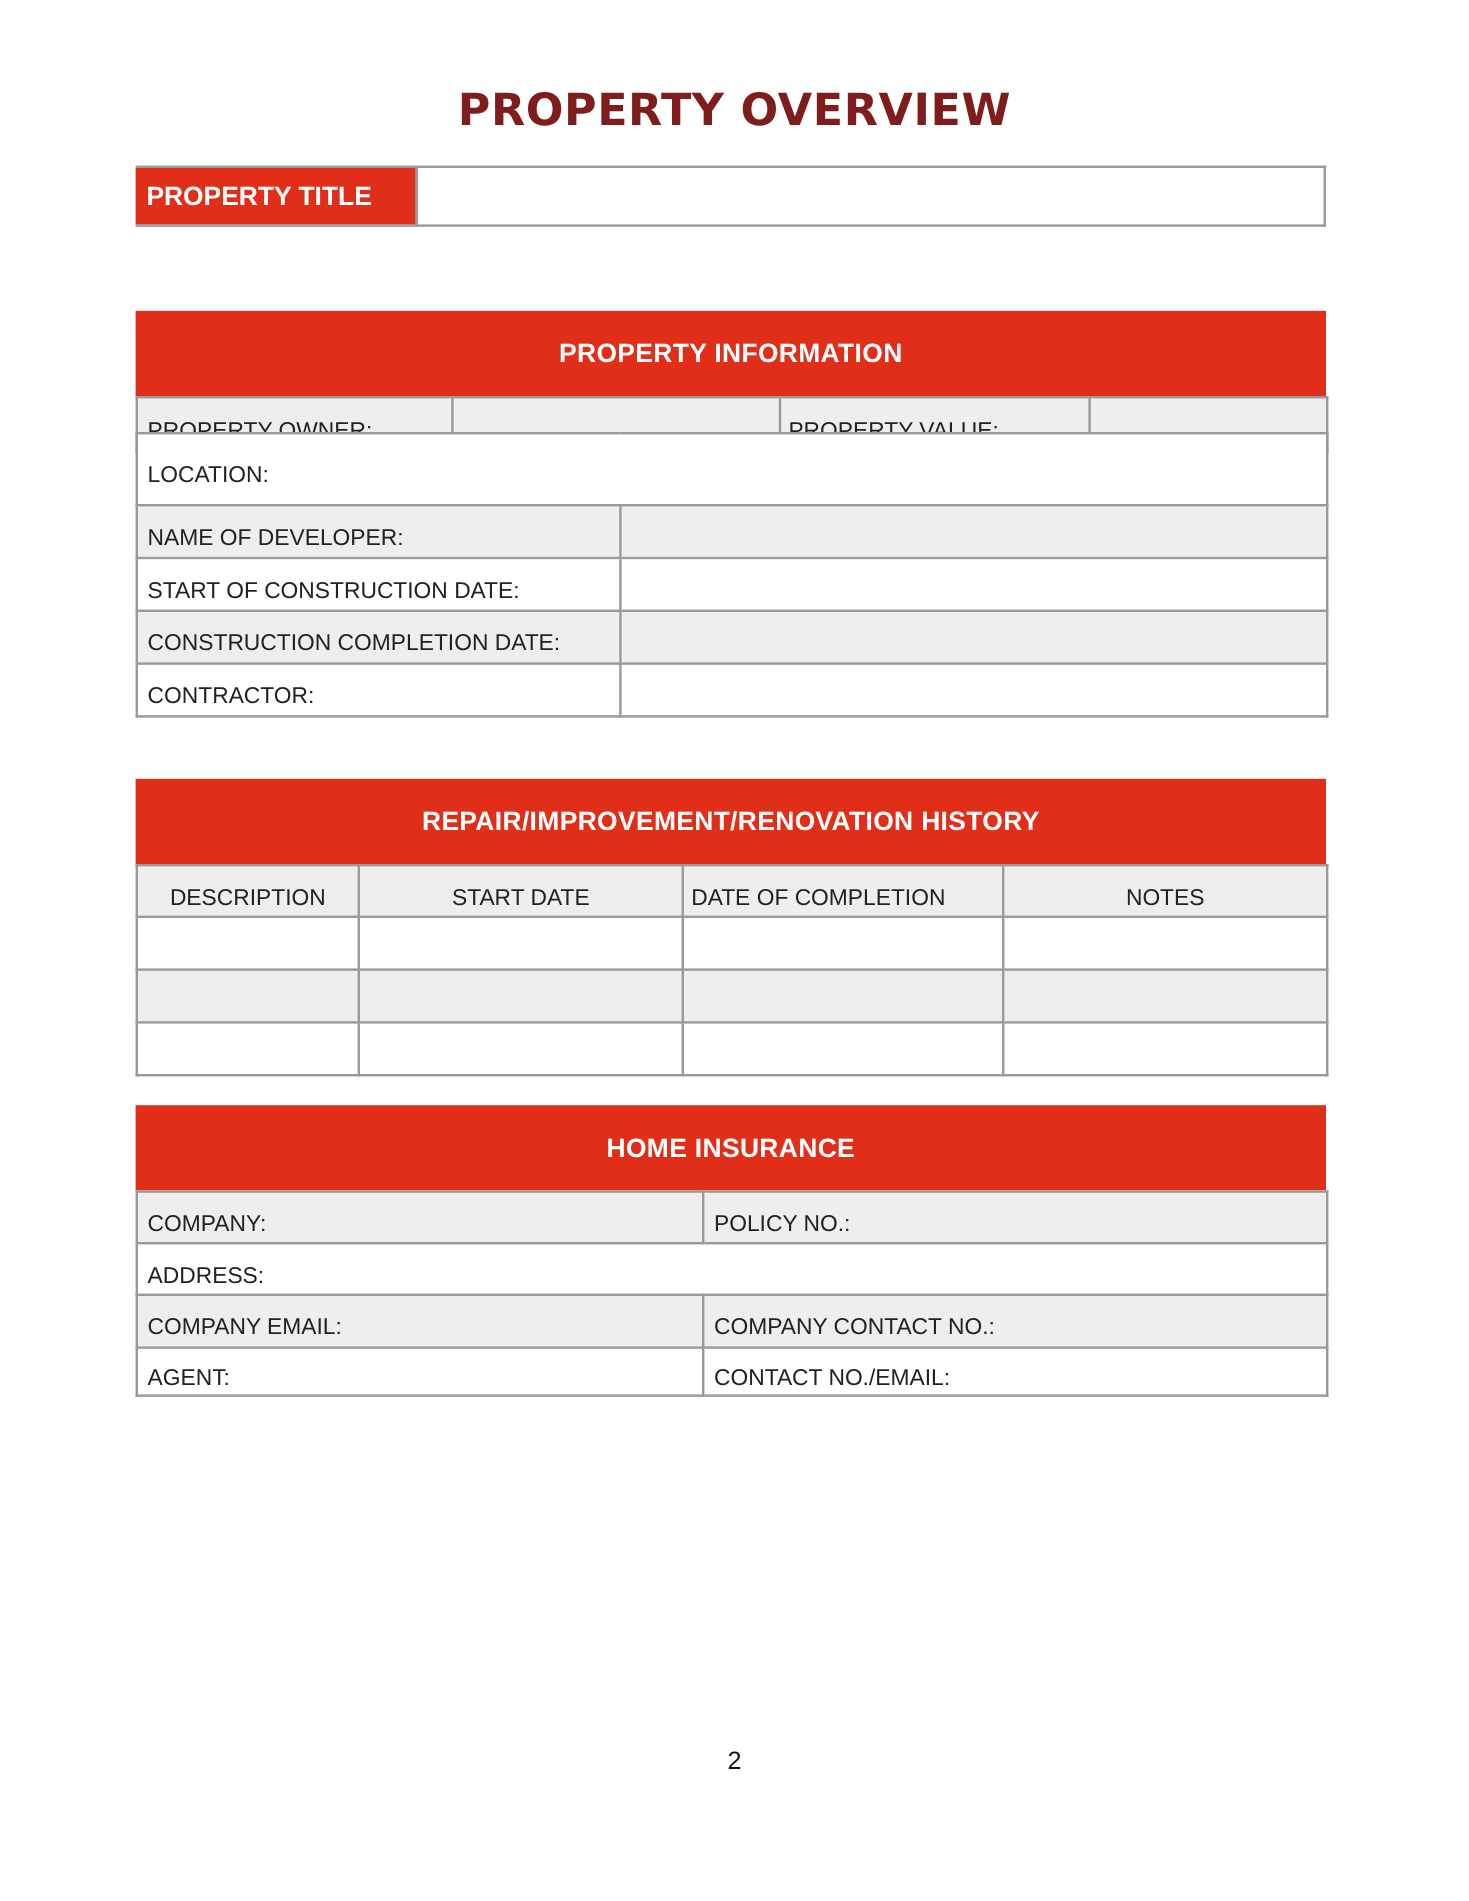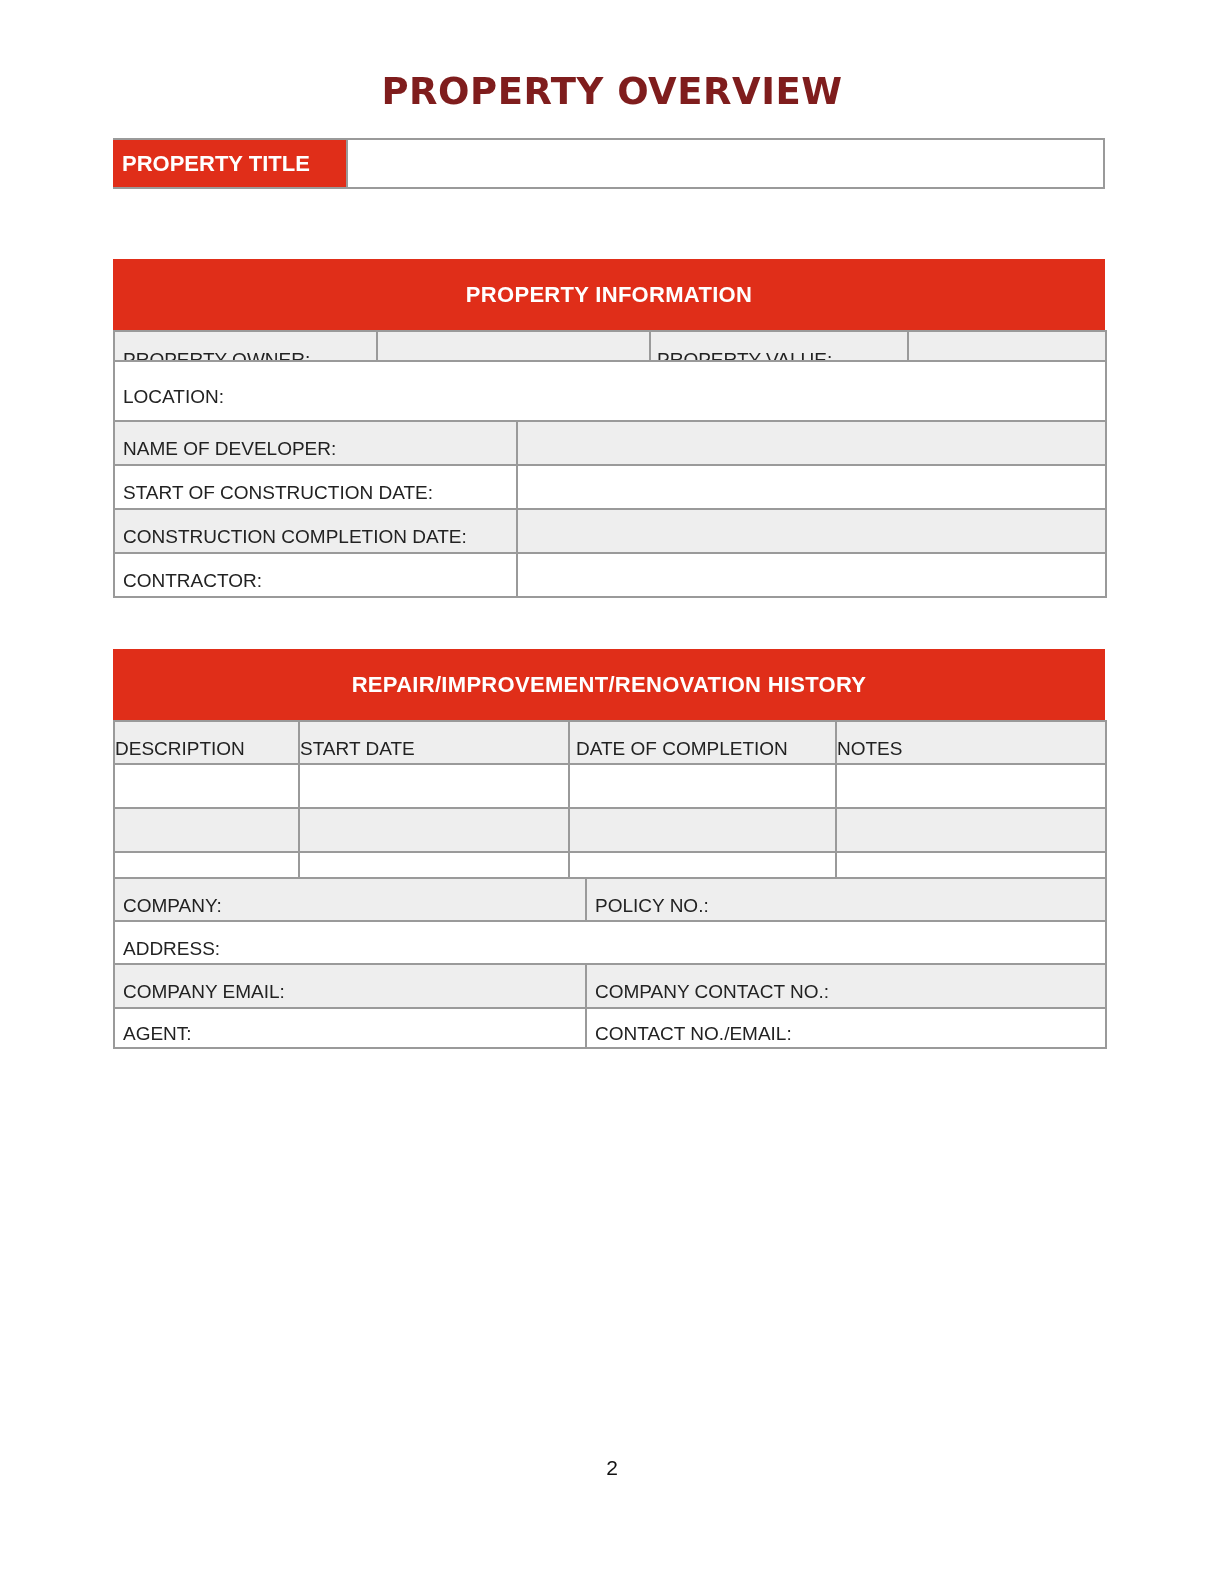--- a/index.html
+++ b/index.html
@@ -20,21 +20,21 @@
     width: 235px; display: flex; align-items: center; padding-left: 9px; box-sizing: border-box;
     font-weight: bold; font-size: 22px; border-right: 2px solid #9a9a9a;
   }
   .title-row .val { flex: 1; }
   .section-head {
     height: 71px; display: flex; align-items: center; justify-content: center;
     font-weight: bold; font-size: 22px; letter-spacing: 0.3px; margin-top: 44px;
   }
   table { border-collapse: collapse; width: 100%; table-layout: fixed; }
   td { border: 2px solid #9a9a9a; font-size: 19px; padding: 12px 0 0 8px; height: 40px; box-sizing: border-box; }
-  td.center { padding-left: 0; }
+  td.center { text-align: center; padding-left: 0; }
   .sec-info { top: 215px; }
   .sec-loc { top: 360px; }
   .sec-hist { top: 605px; }
   .sec-ins { top: 877px; }
   .page-num { position: absolute; top: 1456px; left: 0; width: 1224px; text-align: center; font-size: 21px; color: #111; }
 </style>
 </head>
 <body>
 
 <div class="page-title">PROPERTY OVERVIEW</div>
@@ -126,20 +126,21 @@
       <td style="height:44px"></td>
       <td></td>
       <td></td>
       <td></td>
     </tr>
   </tbody>
     </table>
 </div>
 
 <div class="box sec-ins">
+  <div class="section-head red">HOME INSURANCE</div>
   <table>
     <colgroup>
         <col style="width:472px">
         <col style="width:520px">
       </colgroup>
     <tbody>
         <tr class="grey">
       <td style="height:43px">COMPANY:</td>
       <td>POLICY NO.:</td>
     </tr>

